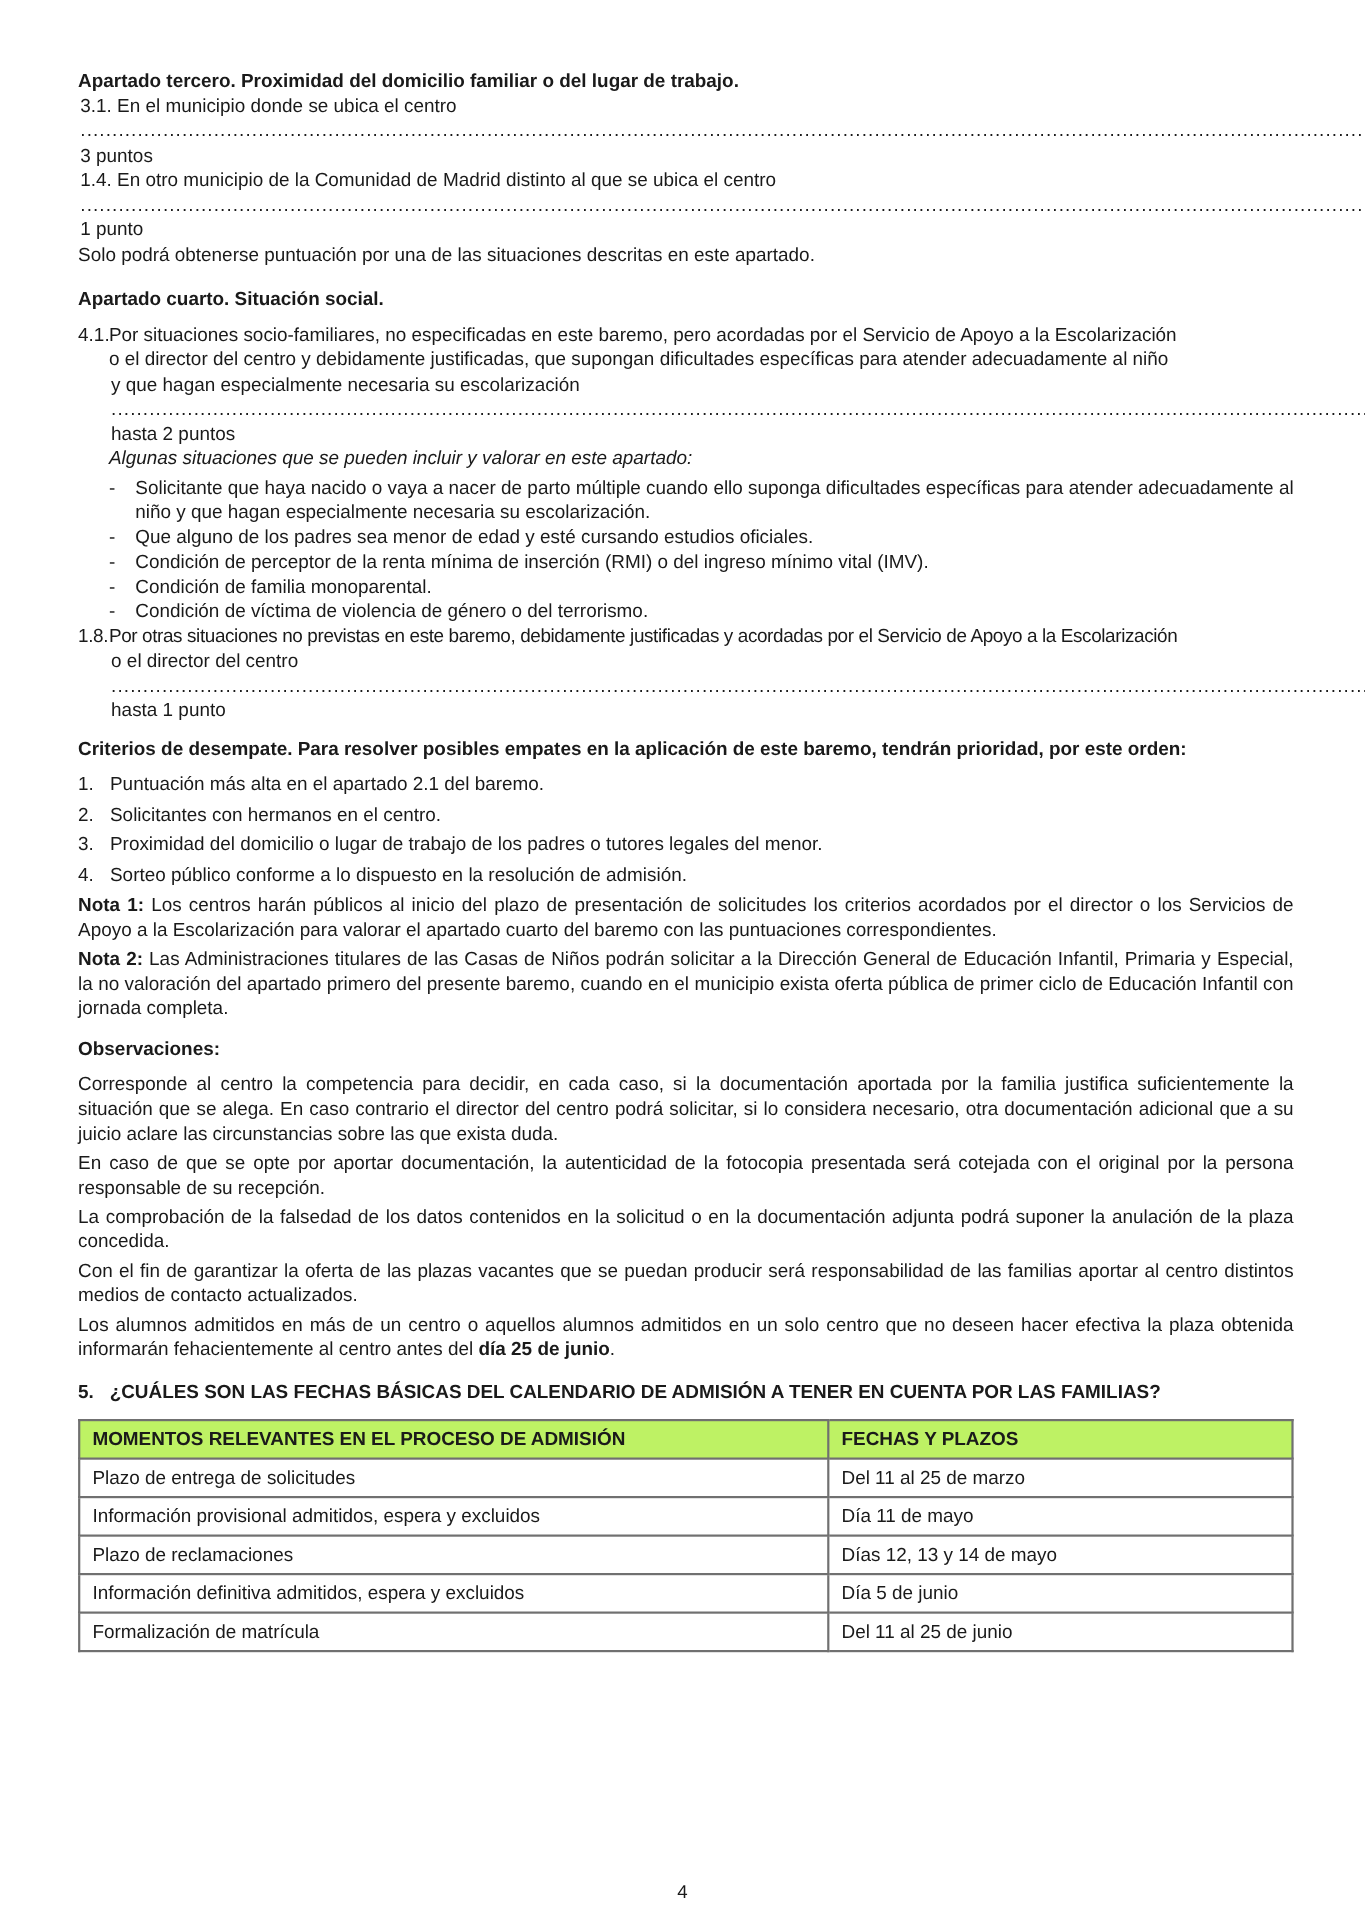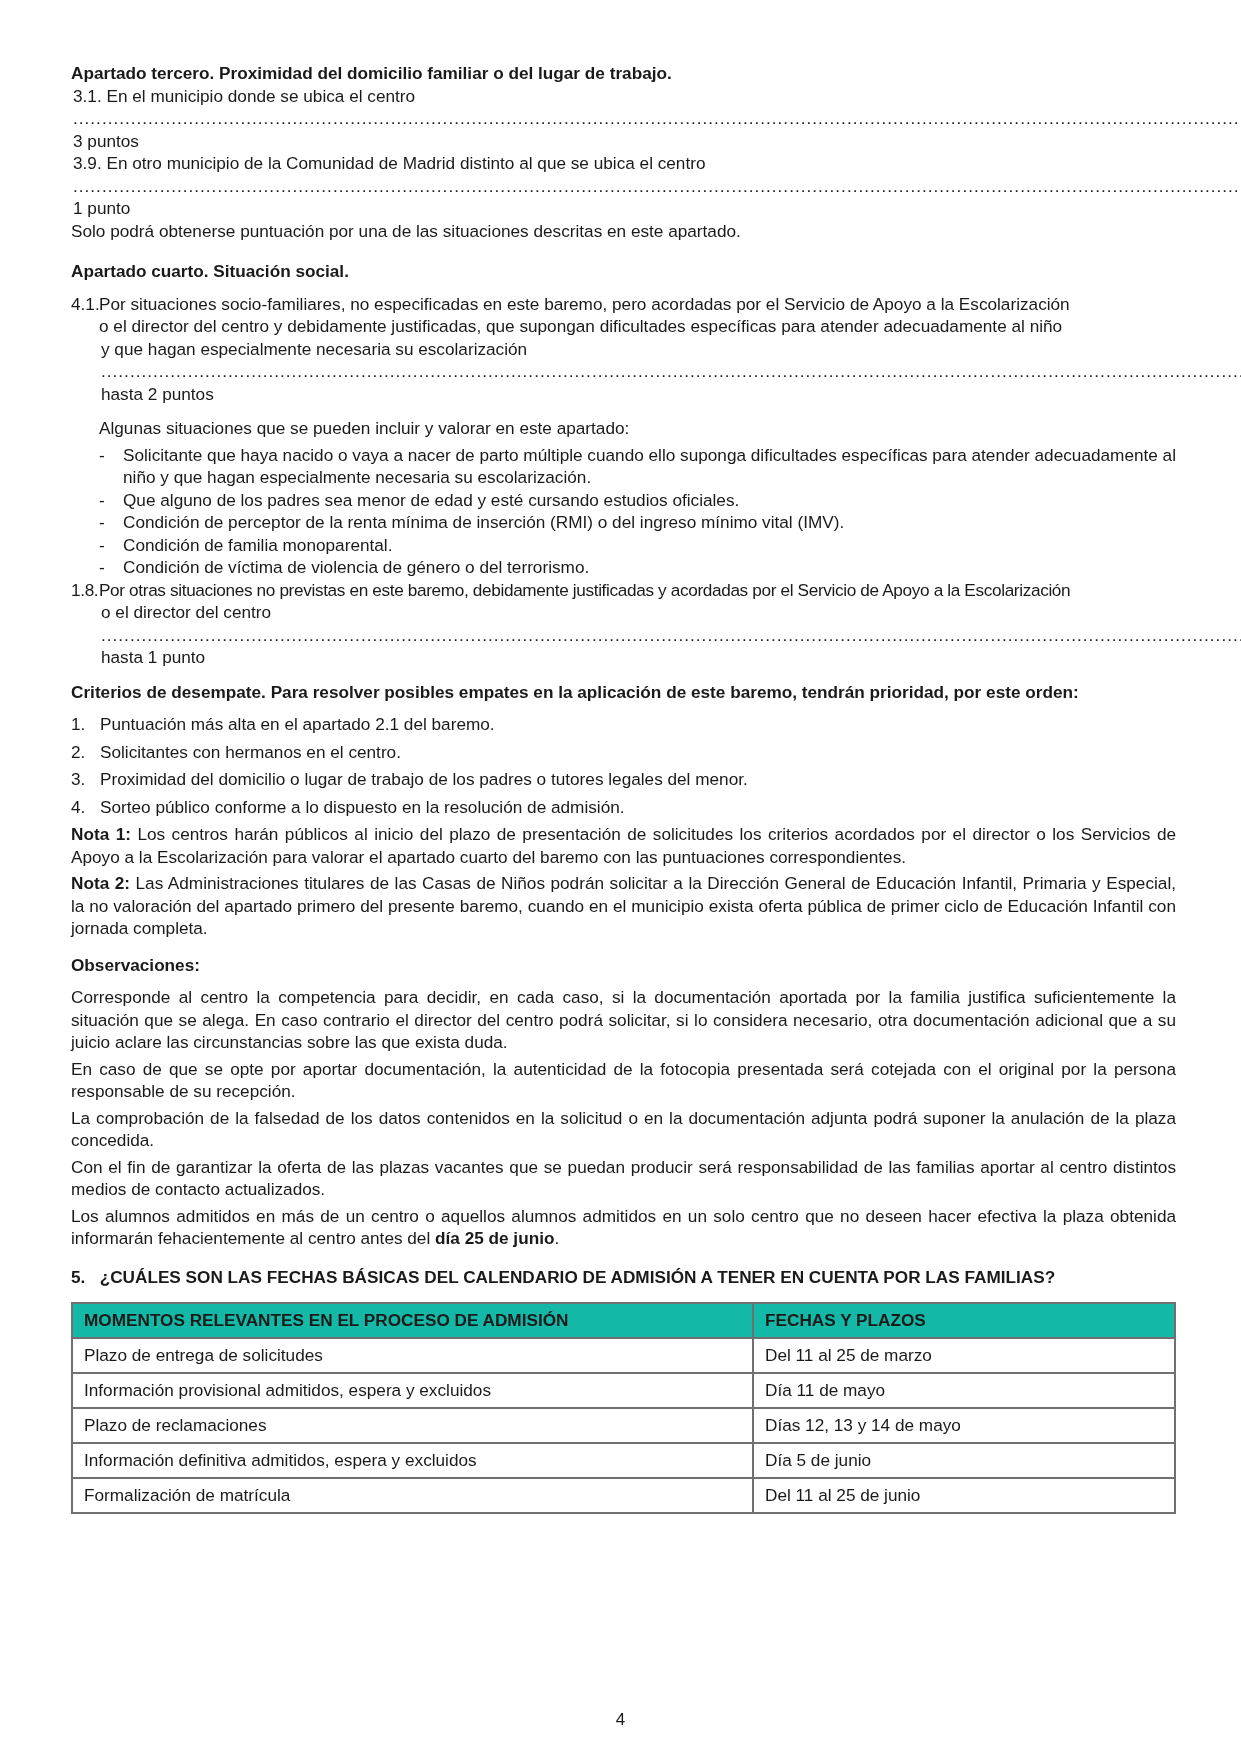--- a/index.html
+++ b/index.html
@@ -17,53 +17,53 @@
   .just { text-align: justify; text-align-last: auto; line-height: 22.5px; }
   .item-num { display: inline-block; width: 28px; }
   .indent { padding-left: 28px; }
   .dash-item { display: flex; line-height: 22.5px; padding-left: 28px; }
   .dash-item .dash { width: 24px; flex: none; }
   .dash-item .dtxt { flex: 1; text-align: justify; }
   .ol-item { display: flex; line-height: 22.5px; margin-bottom: 5px; }
   .ol-item .n { width: 29px; flex: none; }
   table.cal { border-collapse: collapse; width: 1105px; margin-top: 14px; }
   table.cal th, table.cal td { border: 2px solid #707070; text-align: left; height: 33px; padding: 0 11px; font-size: 17.2px; }
-  table.cal th { background: #14b8a6; font-weight: bold; }
+  table.cal th { background: #bef264; font-weight: bold; }
   table.cal .c1 { width: 657px; }
   .pagenum { position: absolute; top: 1710px; left: 0; width: 1241px; text-align: center; font-size: 17px; }
 </style>
 </head>
 <body>
 
 <div class="page">
 
   <div class="h">Apartado tercero. Proximidad del domicilio familiar o del lugar de trabajo.</div>
   <div class="leader">
     <span class="txt">3.1. En el municipio donde se ubica el centro</span>
     <span class="dots"></span>
     <span class="pts">3 puntos</span>
   </div>
   <div class="leader">
-    <span class="txt">3.9. En otro municipio de la Comunidad de Madrid distinto al que se ubica el centro</span>
+    <span class="txt">1.4. En otro municipio de la Comunidad de Madrid distinto al que se ubica el centro</span>
     <span class="dots"></span>
     <span class="pts">1 punto</span>
   </div>
   <div class="line">Solo podrá obtenerse puntuación por una de las situaciones descritas en este apartado.</div>
 
   <div class="h" style="margin-top:18px;">Apartado cuarto. Situación social.</div>
   <div style="margin-top:10px;">
     <div class="line"><span class="item-num">4.1.</span><span>Por situaciones socio-familiares, no especificadas en este baremo, pero acordadas por el Servicio de Apoyo a la Escolarización</span></div>
     <div class="line indent">o el director del centro y debidamente justificadas, que supongan dificultades específicas para atender adecuadamente al niño</div>
     <div class="leader indent">
       <span class="txt">y que hagan especialmente necesaria su escolarización</span>
       <span class="dots"></span>
       <span class="pts">hasta 2 puntos</span>
     </div>
   </div>
-  <div class="line indent" style="margin-top:12px;">Algunas situaciones que se pueden incluir y valorar en este apartado:</div>
+  <div class="line indent" style="margin-top:0;font-style:italic;">Algunas situaciones que se pueden incluir y valorar en este apartado:</div>
   <div style="margin-top:4px;">
     <div class="dash-item">
         <span class="dash">-</span>
         <span class="dtxt">Solicitante que haya nacido o vaya a nacer de parto múltiple cuando ello suponga dificultades específicas para atender adecuadamente al niño y que hagan especialmente necesaria su escolarización.</span>
       </div>
     <div class="dash-item">
         <span class="dash">-</span>
         <span class="dtxt">Que alguno de los padres sea menor de edad y esté cursando estudios oficiales.</span>
       </div>
     <div class="dash-item">

